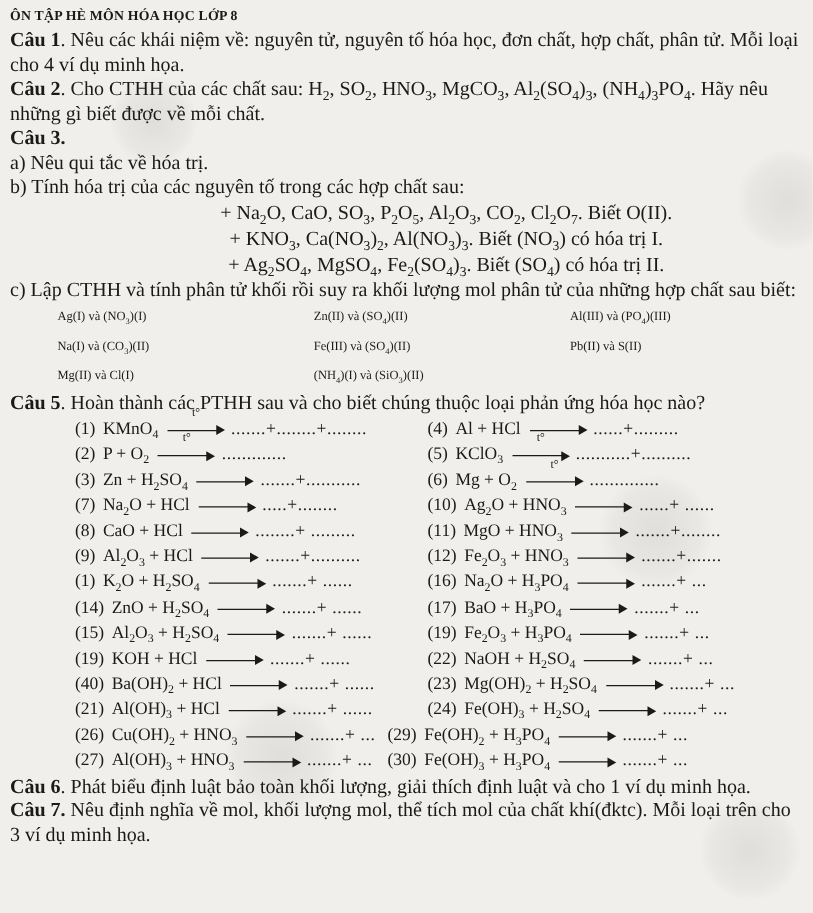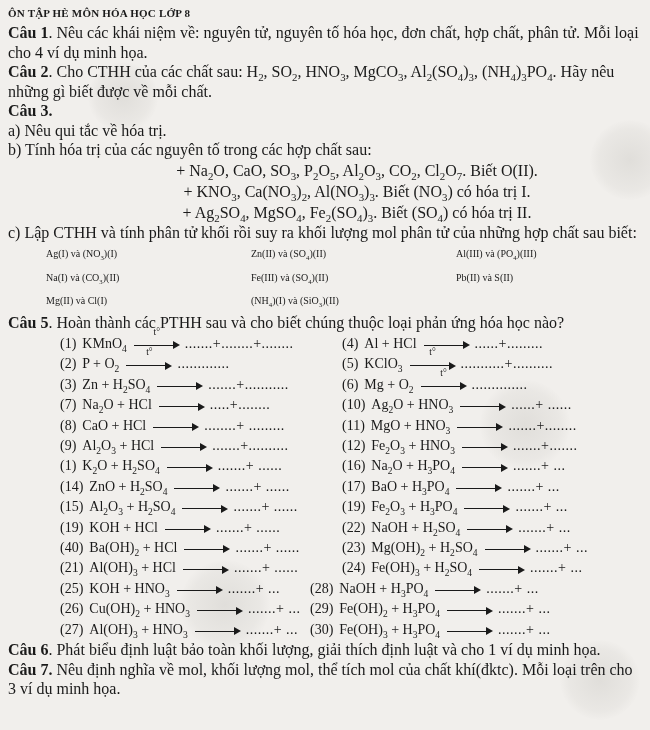--- a/index.html
+++ b/index.html
@@ -193,36 +193,28 @@
       <div class="rx-row">
         <div class="rx-cell left">
     <span class="rx-num">(21)</span><span class="rx-lhs">Al(OH)<sub>3</sub> + HCl</span><span class="arrow"><span class="shaft"></span></span><span class="rx-rhs dots">.......+ ......</span>
   </div>
         <div class="rx-cell right">
     <span class="rx-num">(24)</span><span class="rx-lhs">Fe(OH)<sub>3</sub> + H<sub>2</sub>SO<sub>4</sub></span><span class="arrow"><span class="shaft"></span></span><span class="rx-rhs dots">.......+ ...</span>
   </div>
       </div>
       <div class="rx-row shift">
         <div class="rx-cell left">
-    <span class="rx-num">(25)</span><span class="rx-lhs">KOH + HNO<sub>3</sub></span><span class="arrow"><span class="shaft"></span></span><span class="rx-rhs dots">.......+ ...</span>
-  </div>
-        <div class="rx-cell right">
-    <span class="rx-num">(28)</span><span class="rx-lhs">NaOH + H<sub>3</sub>PO<sub>4</sub></span><span class="arrow"><span class="shaft"></span></span><span class="rx-rhs dots">.......+ ...</span>
+    <span class="rx-num">(26)</span><span class="rx-lhs">Cu(OH)<sub>2</sub> + HNO<sub>3</sub></span><span class="arrow"><span class="shaft"></span></span><span class="rx-rhs dots">.......+  ...</span>
+  </div>
+        <div class="rx-cell right">
+    <span class="rx-num">(29)</span><span class="rx-lhs">Fe(OH)<sub>2</sub> + H<sub>3</sub>PO<sub>4</sub></span><span class="arrow"><span class="shaft"></span></span><span class="rx-rhs dots">.......+  ...</span>
   </div>
       </div>
       <div class="rx-row shift">
         <div class="rx-cell left">
-    <span class="rx-num">(26)</span><span class="rx-lhs">Cu(OH)<sub>2</sub> + HNO<sub>3</sub></span><span class="arrow"><span class="shaft"></span></span><span class="rx-rhs dots">.......+  ...</span>
-  </div>
-        <div class="rx-cell right">
-    <span class="rx-num">(29)</span><span class="rx-lhs">Fe(OH)<sub>2</sub> + H<sub>3</sub>PO<sub>4</sub></span><span class="arrow"><span class="shaft"></span></span><span class="rx-rhs dots">.......+  ...</span>
-  </div>
-      </div>
-      <div class="rx-row shift">
-        <div class="rx-cell left">
     <span class="rx-num">(27)</span><span class="rx-lhs">Al(OH)<sub>3</sub> + HNO<sub>3</sub></span><span class="arrow"><span class="shaft"></span></span><span class="rx-rhs dots">.......+  ...</span>
   </div>
         <div class="rx-cell right">
     <span class="rx-num">(30)</span><span class="rx-lhs">Fe(OH)<sub>3</sub> + H<sub>3</sub>PO<sub>4</sub></span><span class="arrow"><span class="shaft"></span></span><span class="rx-rhs dots">.......+  ...</span>
   </div>
       </div>
     </div>
 
   <p class="para"><b class="qlabel">Câu 6</b><span>. Phát biểu định luật bảo toàn khối lượng, giải thích định luật và cho 1 ví dụ minh họa.</span></p>
 

